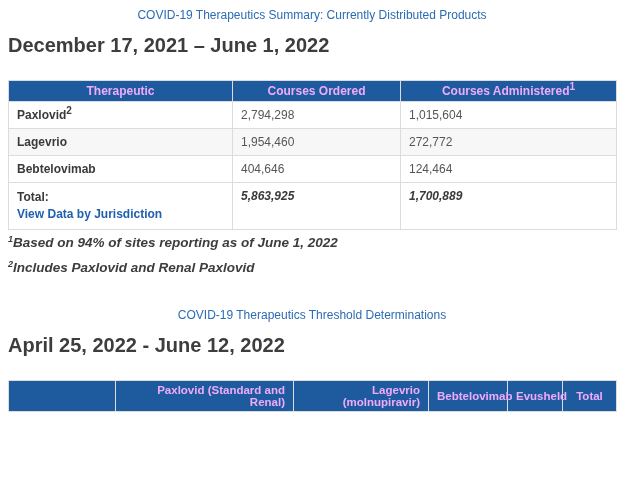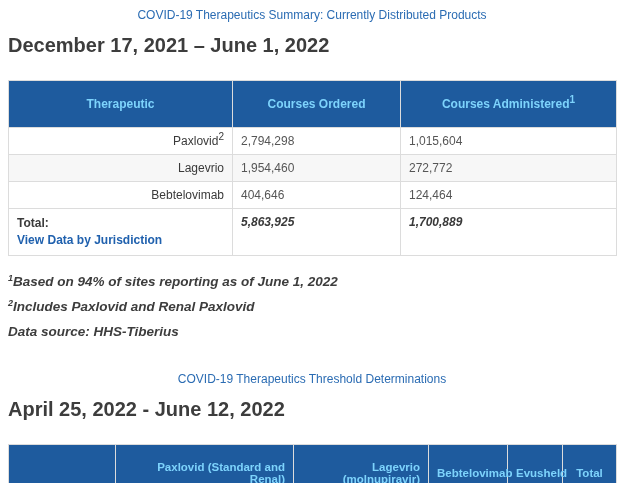--- a/index.html
+++ b/index.html
@@ -36,43 +36,43 @@
     margin:0 0 23px 0;
   }
   table{
     border-collapse:collapse;
     width:608px;
     table-layout:fixed;
   }
   th,td{border:1px solid var(--border);}
   thead th{
     background:var(--header-bg);
-    color:#7dd3fc;
+    color:#f0abfc;
     font-weight:700;
-    padding:16px 8px;
+    padding:3px 8px;
   }
   .t1 thead th{font-size:12px;text-align:center;}
   .t1 td{font-size:12px;padding:6px 8px;}
   .t2 thead th{font-size:11.5px;text-align:right;}
-  td.label{font-weight:400;color:var(--label-dark);text-align:right;}
+  td.label{font-weight:700;color:var(--label-dark);text-align:left;}
   td.num{text-align:left;color:var(--num-gray);}
   tbody tr:nth-child(even){background:var(--stripe);}
   tr.total-row{background:#fff !important;padding-left:39px;}
   tr.total-row td{vertical-align:top;}
   tr.total-row td.num{font-weight:700;color:var(--label-dark);font-style:italic;}
   .total-label{display:block;font-weight:700;color:var(--label-dark);line-height:17px;}
   .jurisdiction-link{
     display:block;
     font-weight:700;
     color:var(--link-blue);
     line-height:17px;
     text-decoration:none;
     cursor:pointer;
   }
-  .footnotes{margin-top:13px;}
+  .footnotes{}
   .footnote{
     font-style:italic;
     font-weight:600;
     font-size:13.5px;
     color:var(--date-dark);
     line-height:25px;
     margin:0;
   }
   .footnote sup{font-size:9px;}
   sup{line-height:0;}
@@ -119,21 +119,20 @@
       </td>
       <td class="num">5,863,925</td>
       <td class="num">1,700,889</td>
     </tr>
   </tbody>
 </table>
 
 <div class="footnotes">
   <p class="footnote"><sup>1</sup><span>Based on 94% of sites reporting as of June 1, 2022</span></p>
   <p class="footnote"><sup>2</sup><span>Includes Paxlovid and Renal Paxlovid</span></p>
-  <p class="footnote"><span>Data source: HHS-Tiberius</span></p>
 </div>
 
 <h2>COVID-19 Therapeutics Threshold Determinations</h2>
 <p class="date-range">April 25, 2022 - June 12, 2022</p>
 
 <table class="t2">
   <colgroup>
     <col style="width:107px">
       <col style="width:178px">
       <col style="width:135px">

